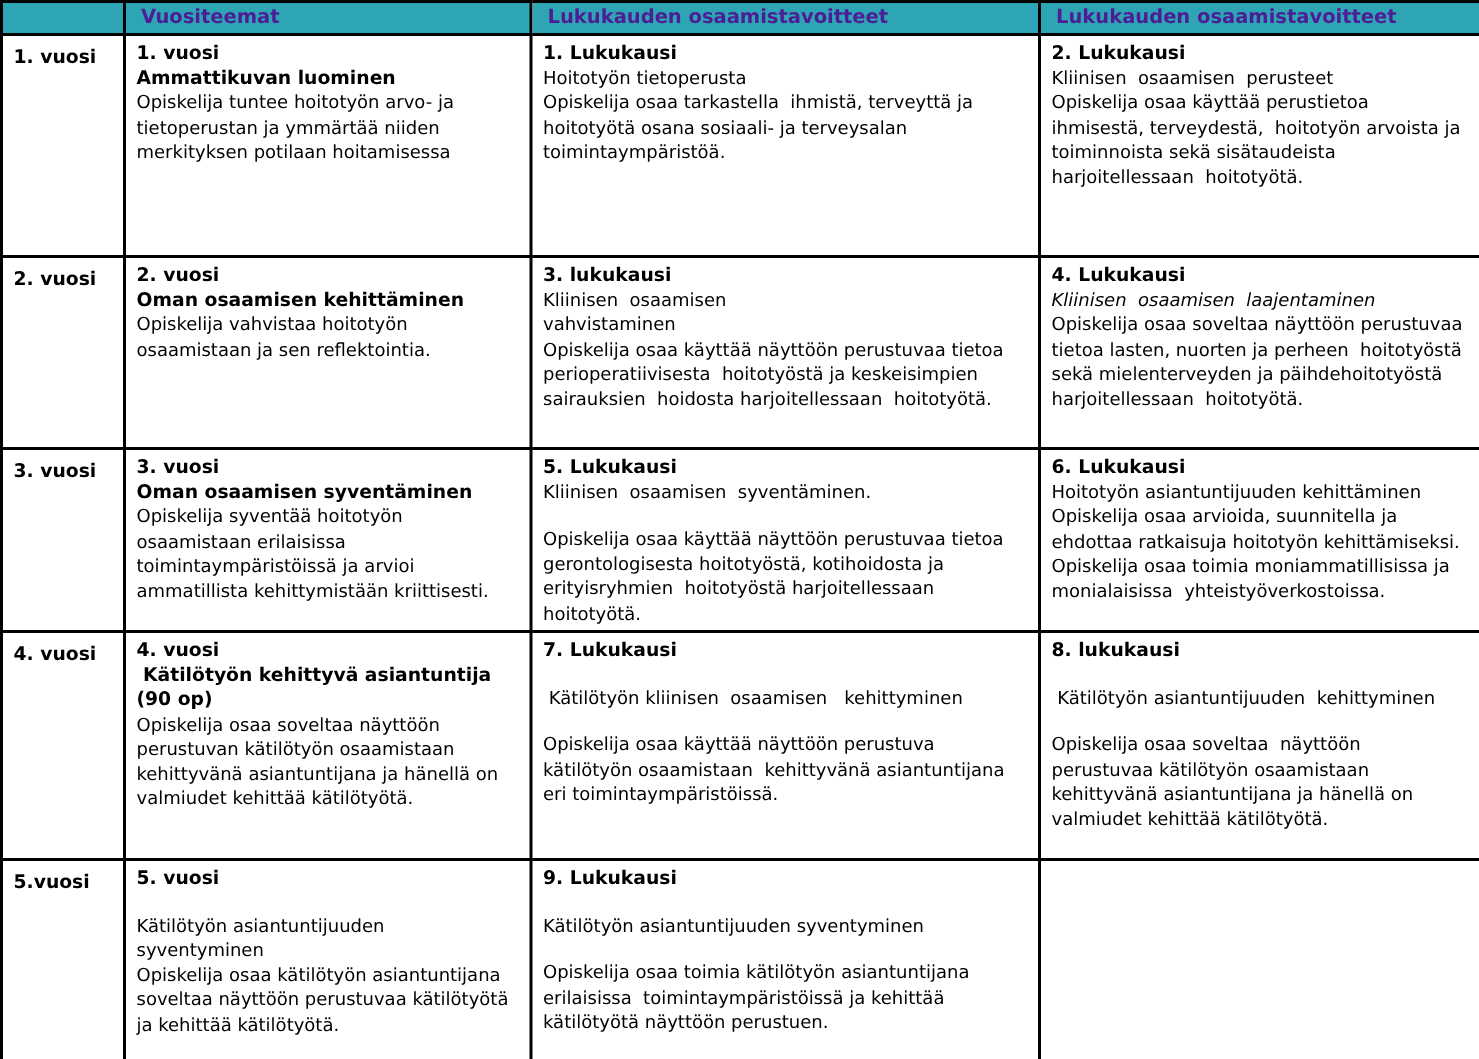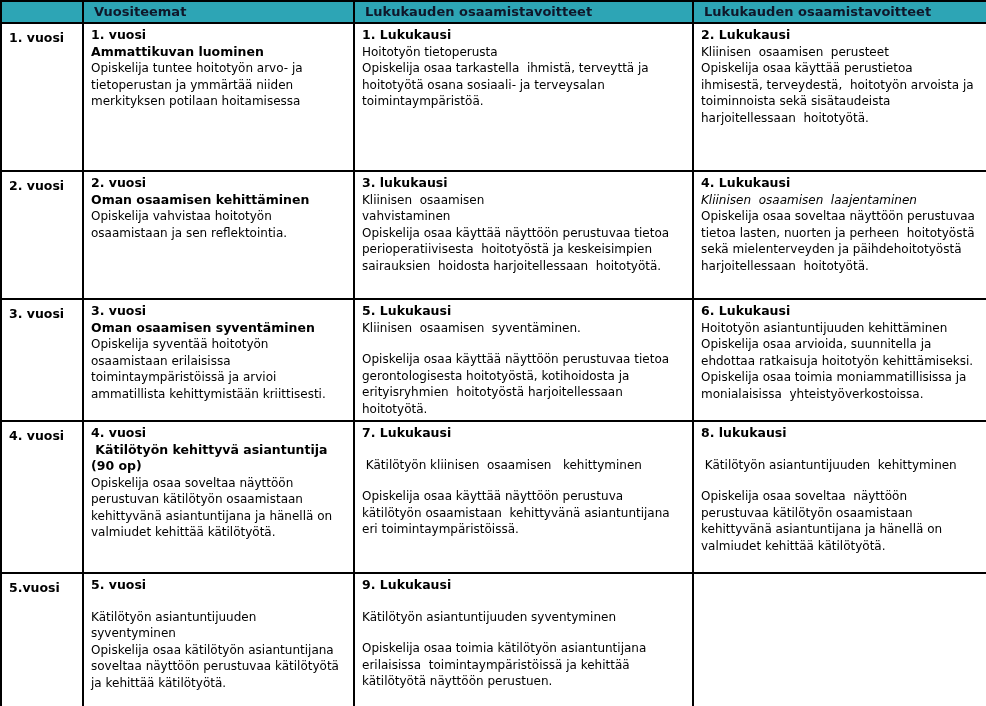--- a/index.html
+++ b/index.html
@@ -21,21 +21,21 @@
   th, td {
     border: 2px solid #000000;
     vertical-align: top;
     padding: 3px 8px 3px 7px;
     font-size: 12px;
     line-height: 16.5px;
     overflow: hidden;
   }
   th {
     background: #2da5b5;
-    color: #0f172a;
+    color: #4c1d95;
     text-align: left;
     font-size: 13px;
     font-weight: bold;
     padding: 1px 8px 1px 10px;
     line-height: 18px;
   }
   p { margin: 0; white-space: pre-wrap; }
   .i  { }
   .title { font-weight: bold; font-size: 12.5px; }
   .gap { margin-top: 15px; }

